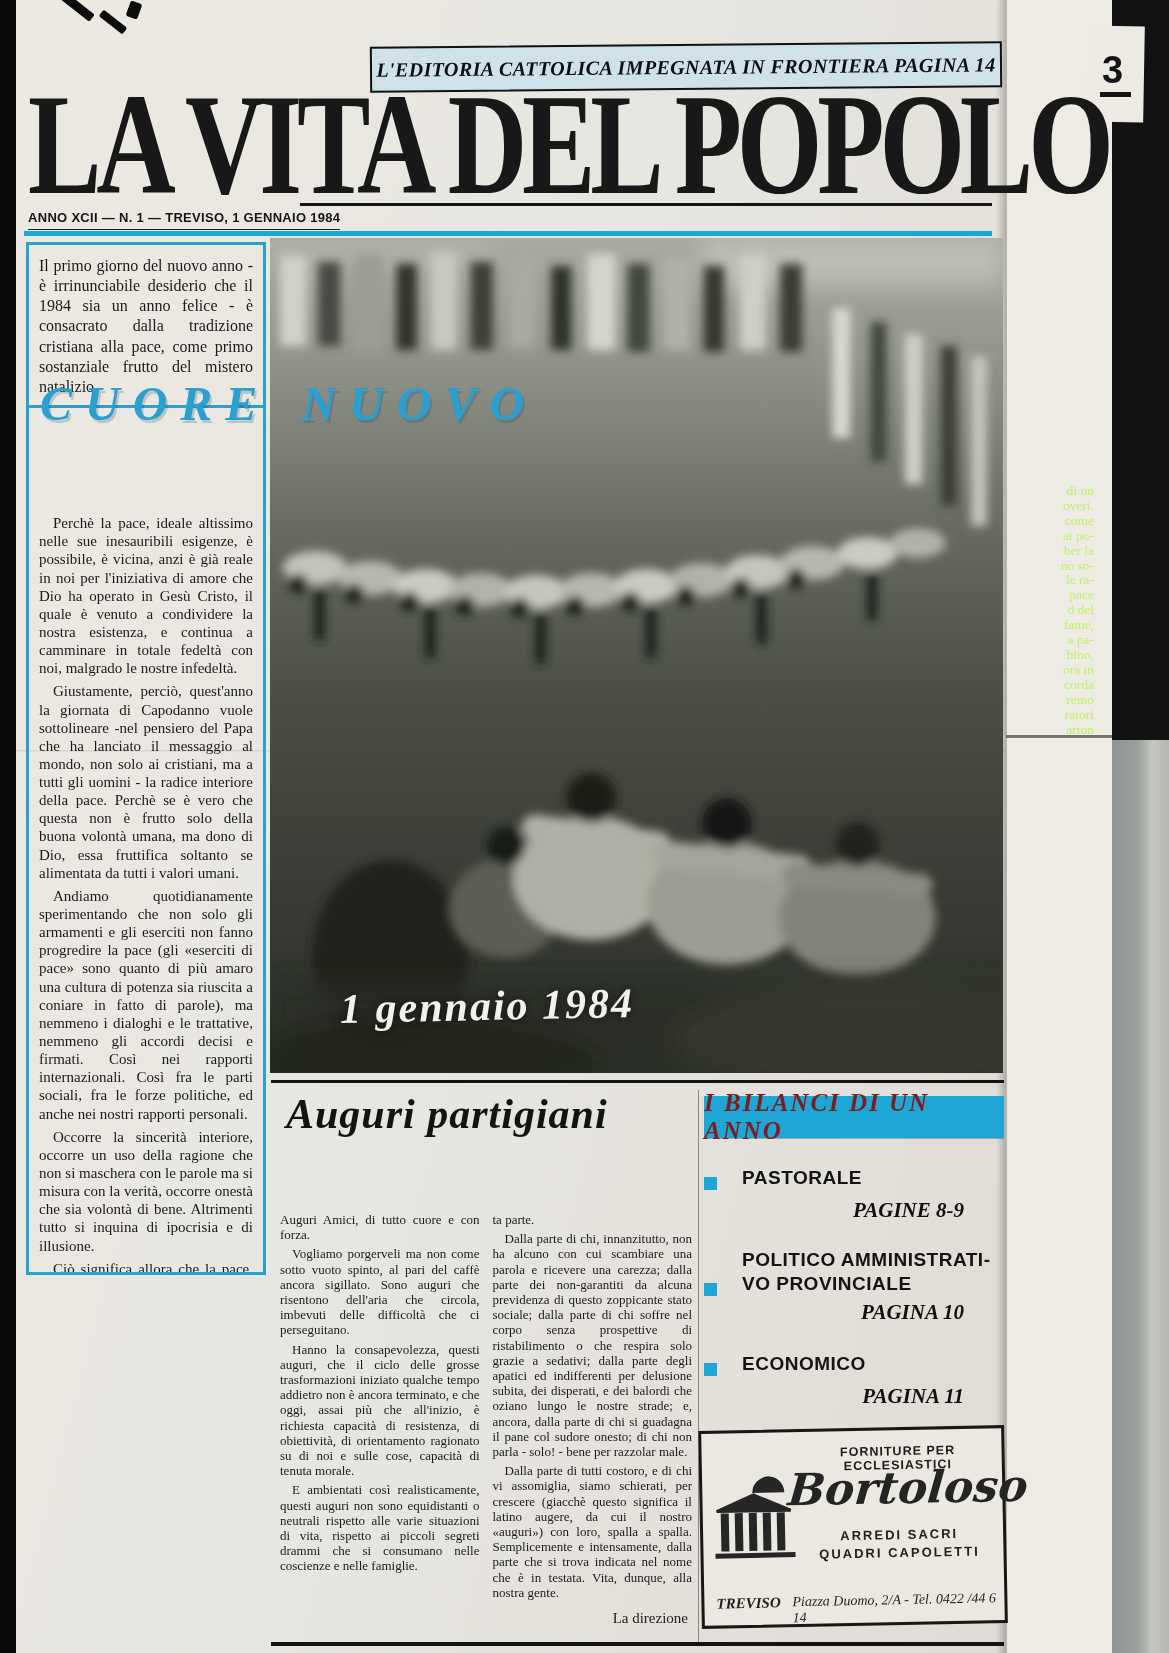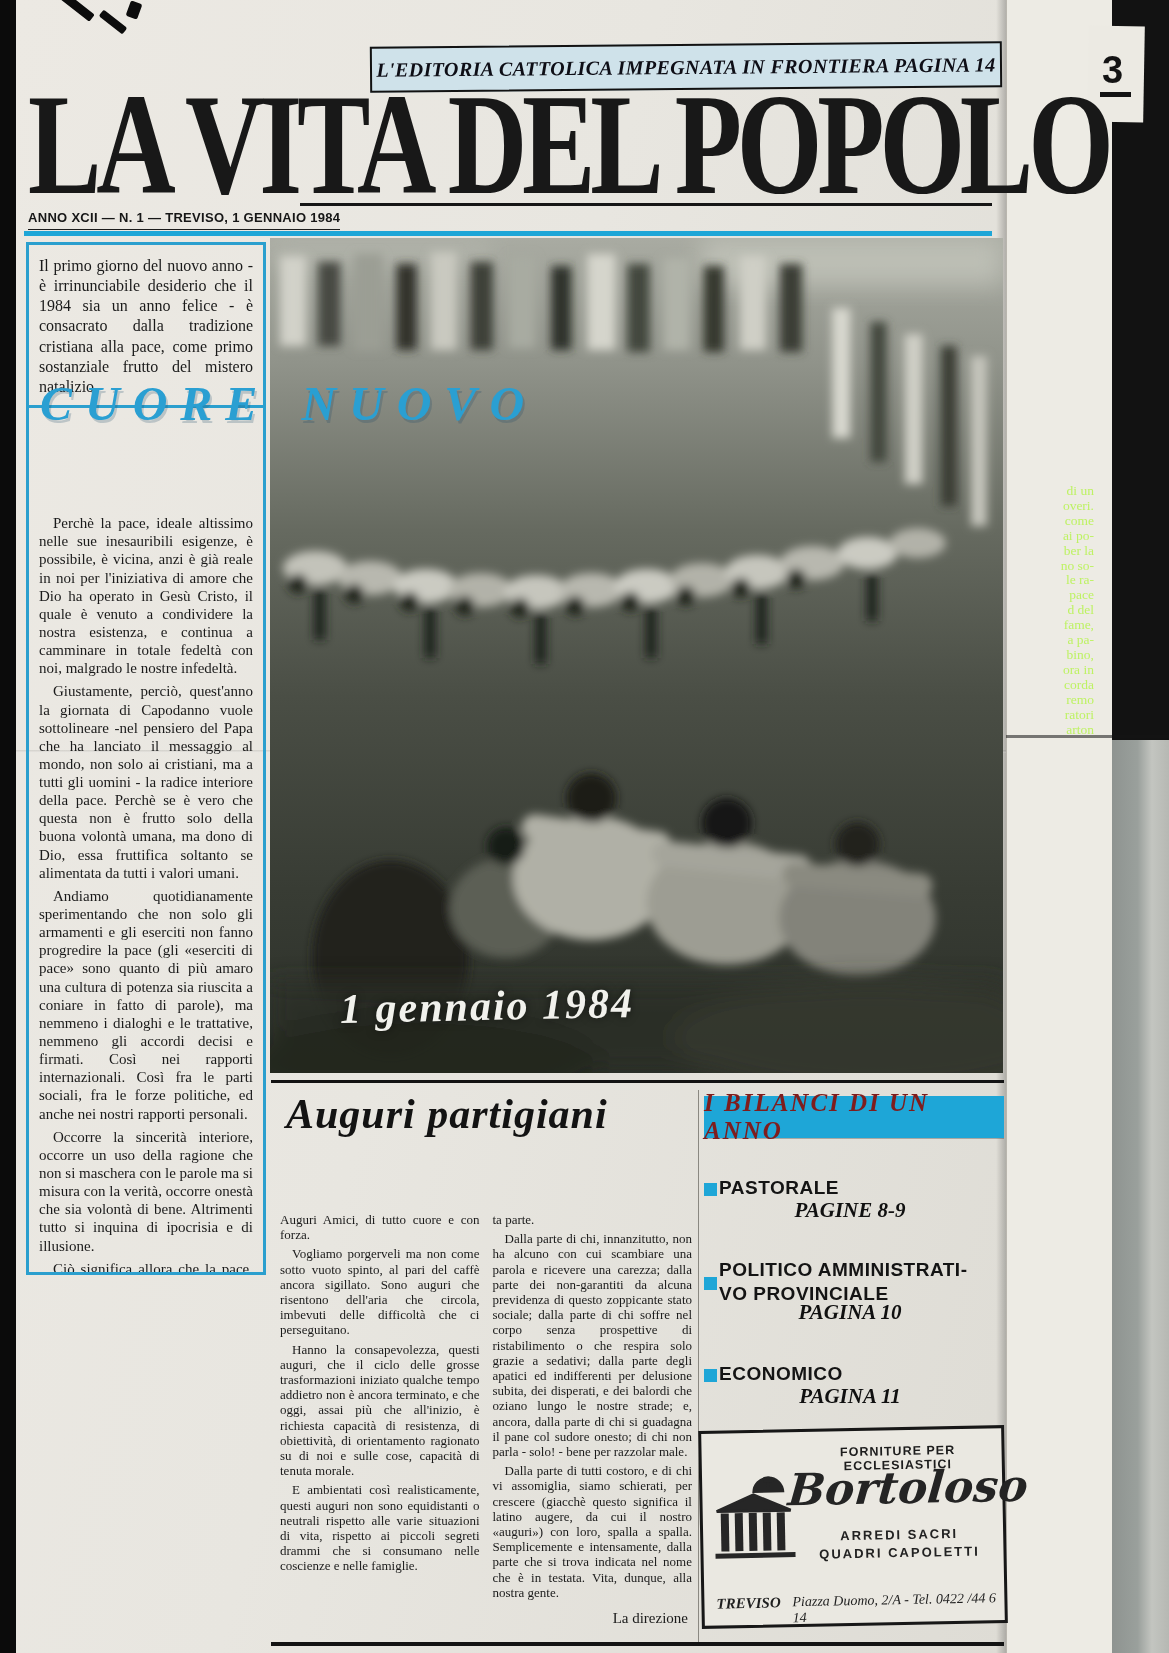--- a/index.html
+++ b/index.html
@@ -75,27 +75,27 @@
   .aug-col p{font-size:13px;line-height:1.17;text-align:justify;margin:0 0 4px 0;text-indent:12px;}
   .aug-col p.first{text-indent:0;}
   .aug-sig{text-align:right;font-size:15px;margin-top:10px;padding-right:4px;}
   .vert-sep{left:698px;top:1090px;width:1px;height:555px;background:#8a8881;}
 
   
   .bilanci-bar{left:704px;top:1096px;width:300px;height:42px;display:flex;align-items:center;
       justify-content:center;box-shadow:0 1px 0 rgba(0,0,0,.25);}
   .bilanci-bar span{color:#7f1d1d;font-style:italic;font-weight:bold;font-size:25px;letter-spacing:2px;}
   .bil-item{left:704px;width:300px;font-family:"Liberation Sans",sans-serif;}
-  .bil-label{display:flex;align-items:center;gap:2px;font-weight:bold;font-size:19px;
-      letter-spacing:.5px;color:#141414;white-space:pre-line;line-height:1.25;margin-top:10px;}
+  .bil-label{display:flex;align-items:flex-end;gap:25px;font-weight:bold;font-size:19px;
+      letter-spacing:.5px;color:#141414;white-space:pre-line;line-height:1.25;}
   .bil-square{flex:0 0 13px;width:13px;height:13px;margin-top:4px;}
   .bi1{top:1166px;} .bp1{top:1198px;}
   .bi2{top:1248px;} .bp2{top:1300px;}
   .bi3{top:1352px;} .bp3{top:1384px;}
-  .bil-page-abs{left:700px;width:300px;position:absolute;text-align:center;
+  .bil-page-abs{left:664px;width:300px;position:absolute;text-align:right;
       font-weight:bold;font-style:italic;font-size:21px;color:#101010;padding-right:6px;}
 
   
   .ad-box{left:700px;top:1428px;width:306px;height:198px;border:3px solid #171717;
       box-sizing:border-box;background:#eae8e1;transform:rotate(-1.1deg);}
   .ad-header{position:absolute;left:96px;top:14px;width:200px;text-align:center;
       font-family:"Liberation Sans",sans-serif;font-weight:bold;font-size:12.5px;letter-spacing:1px;color:#1d1d1d;}
   .ad-brand{position:absolute;left:86px;top:32px;width:214px;text-align:center;
       font-family:"DejaVu Serif",serif;font-style:italic;font-weight:bold;font-size:44px;
       color:#242424;transform:skewX(-6deg);}

